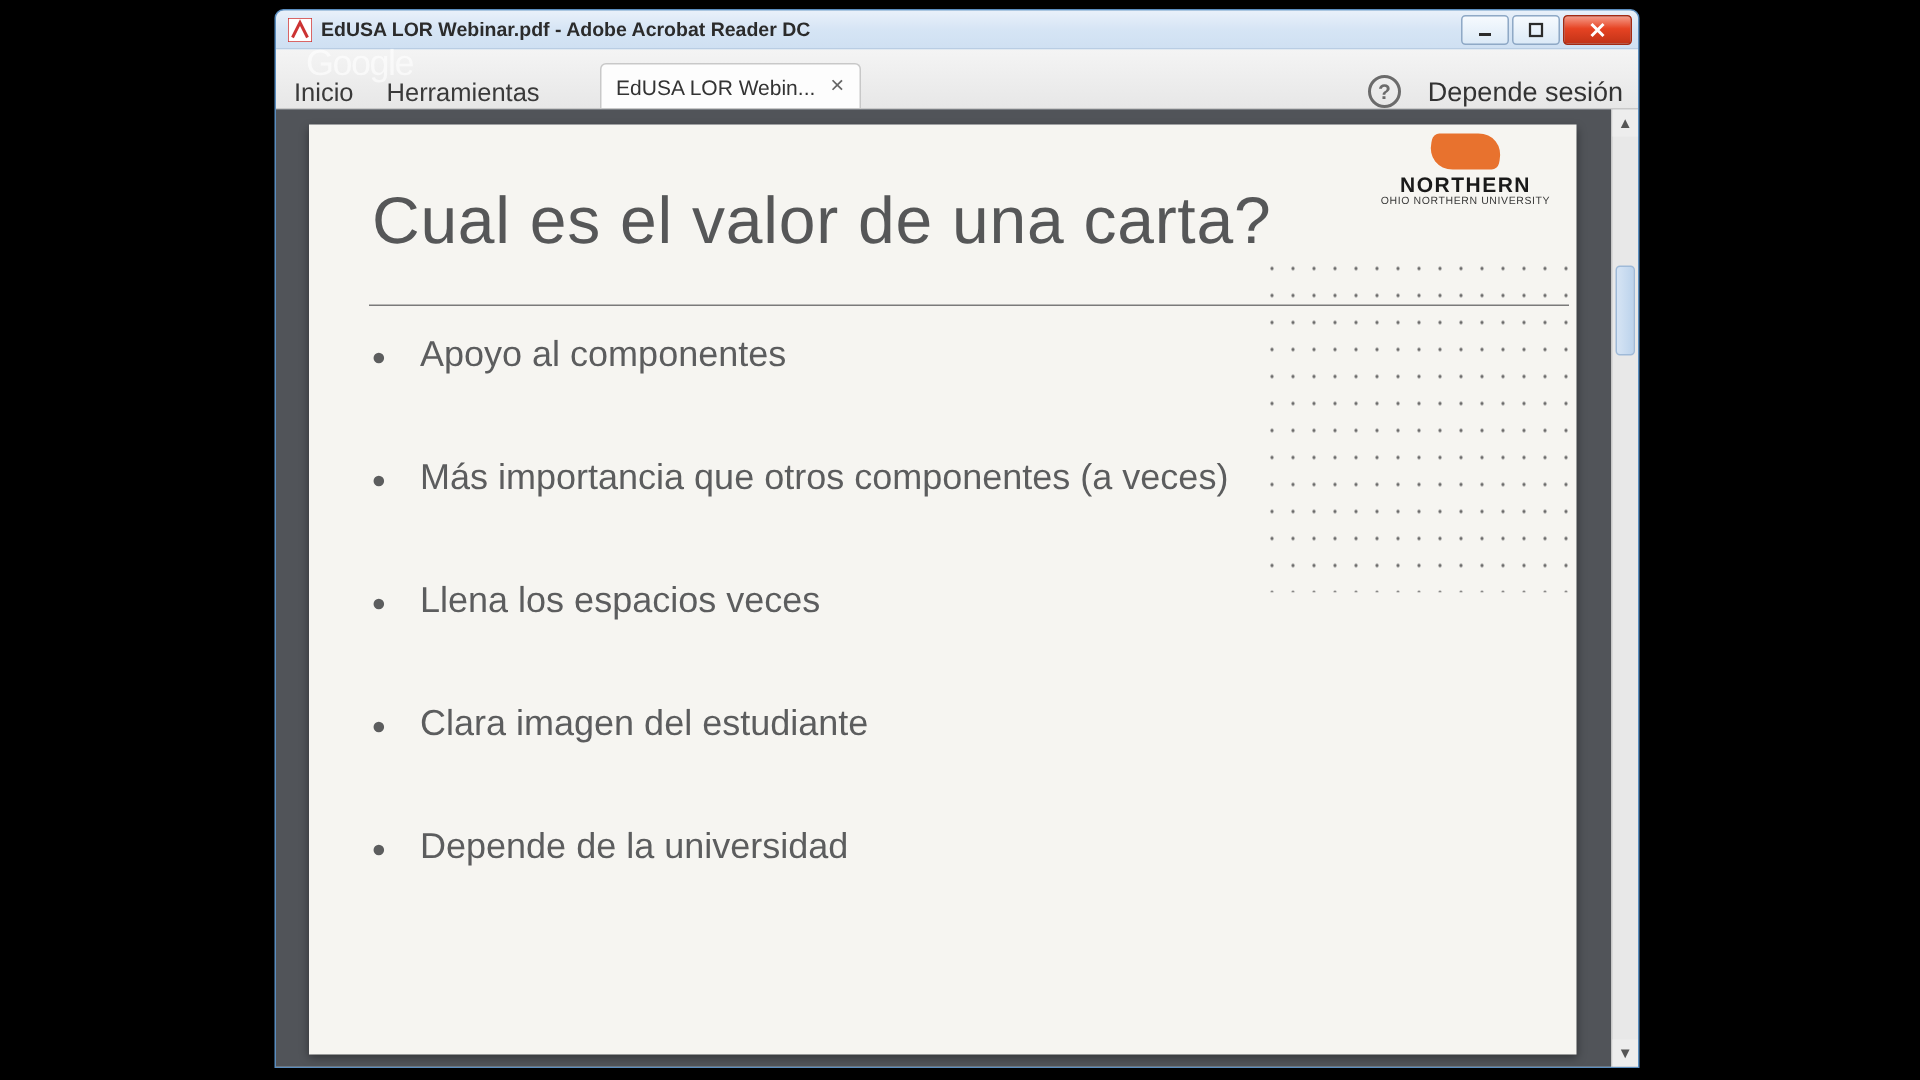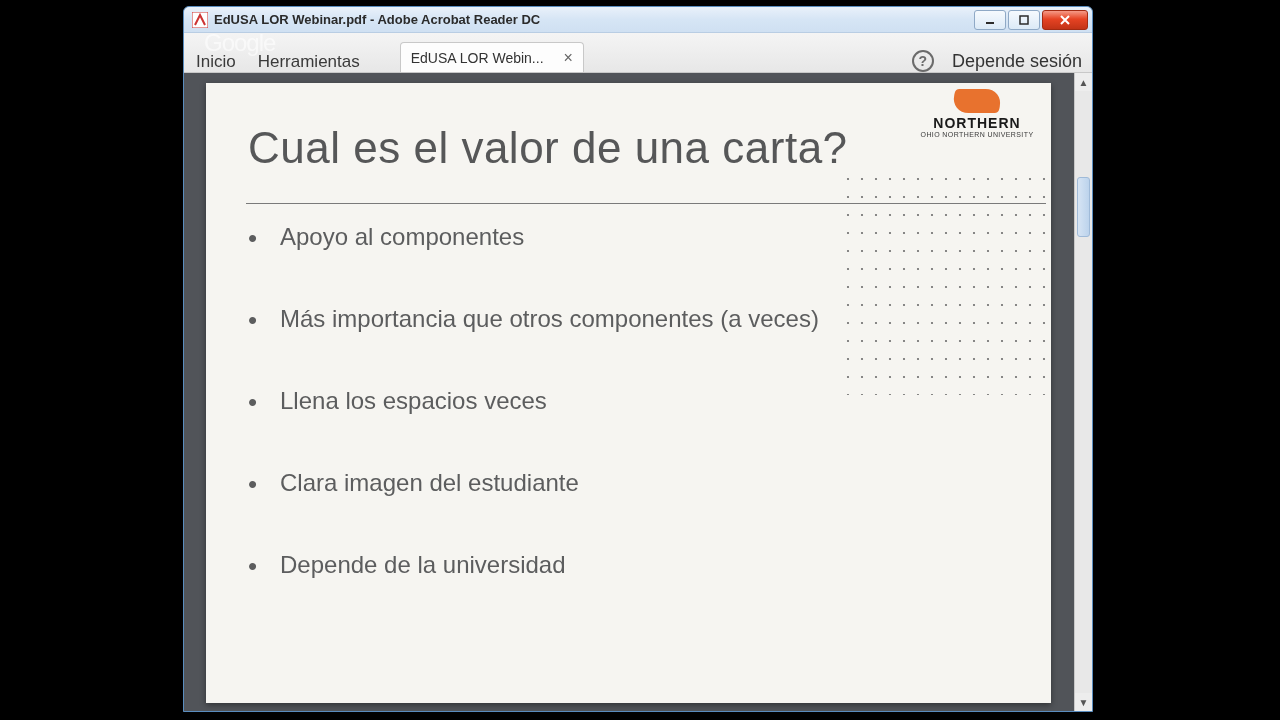--- a/index.html
+++ b/index.html
@@ -75,21 +75,21 @@
   .doc-tab {
     height: 30px;
     background: #fdfdfd;
     border: 1px solid #c8c8c8;
     border-bottom: none;
     border-top-left-radius: 4px;
     border-top-right-radius: 4px;
     padding: 0 10px;
     display: flex;
     align-items: center;
-    gap: 20px;
+    gap: 10px;
     margin-left: 18px;
     align-self: flex-end;
   }
   .doc-tab-label {
     font-size: 14px;
     color: #333;
   }
   .doc-tab-x {
     font-size: 16px;
     color: #666;

